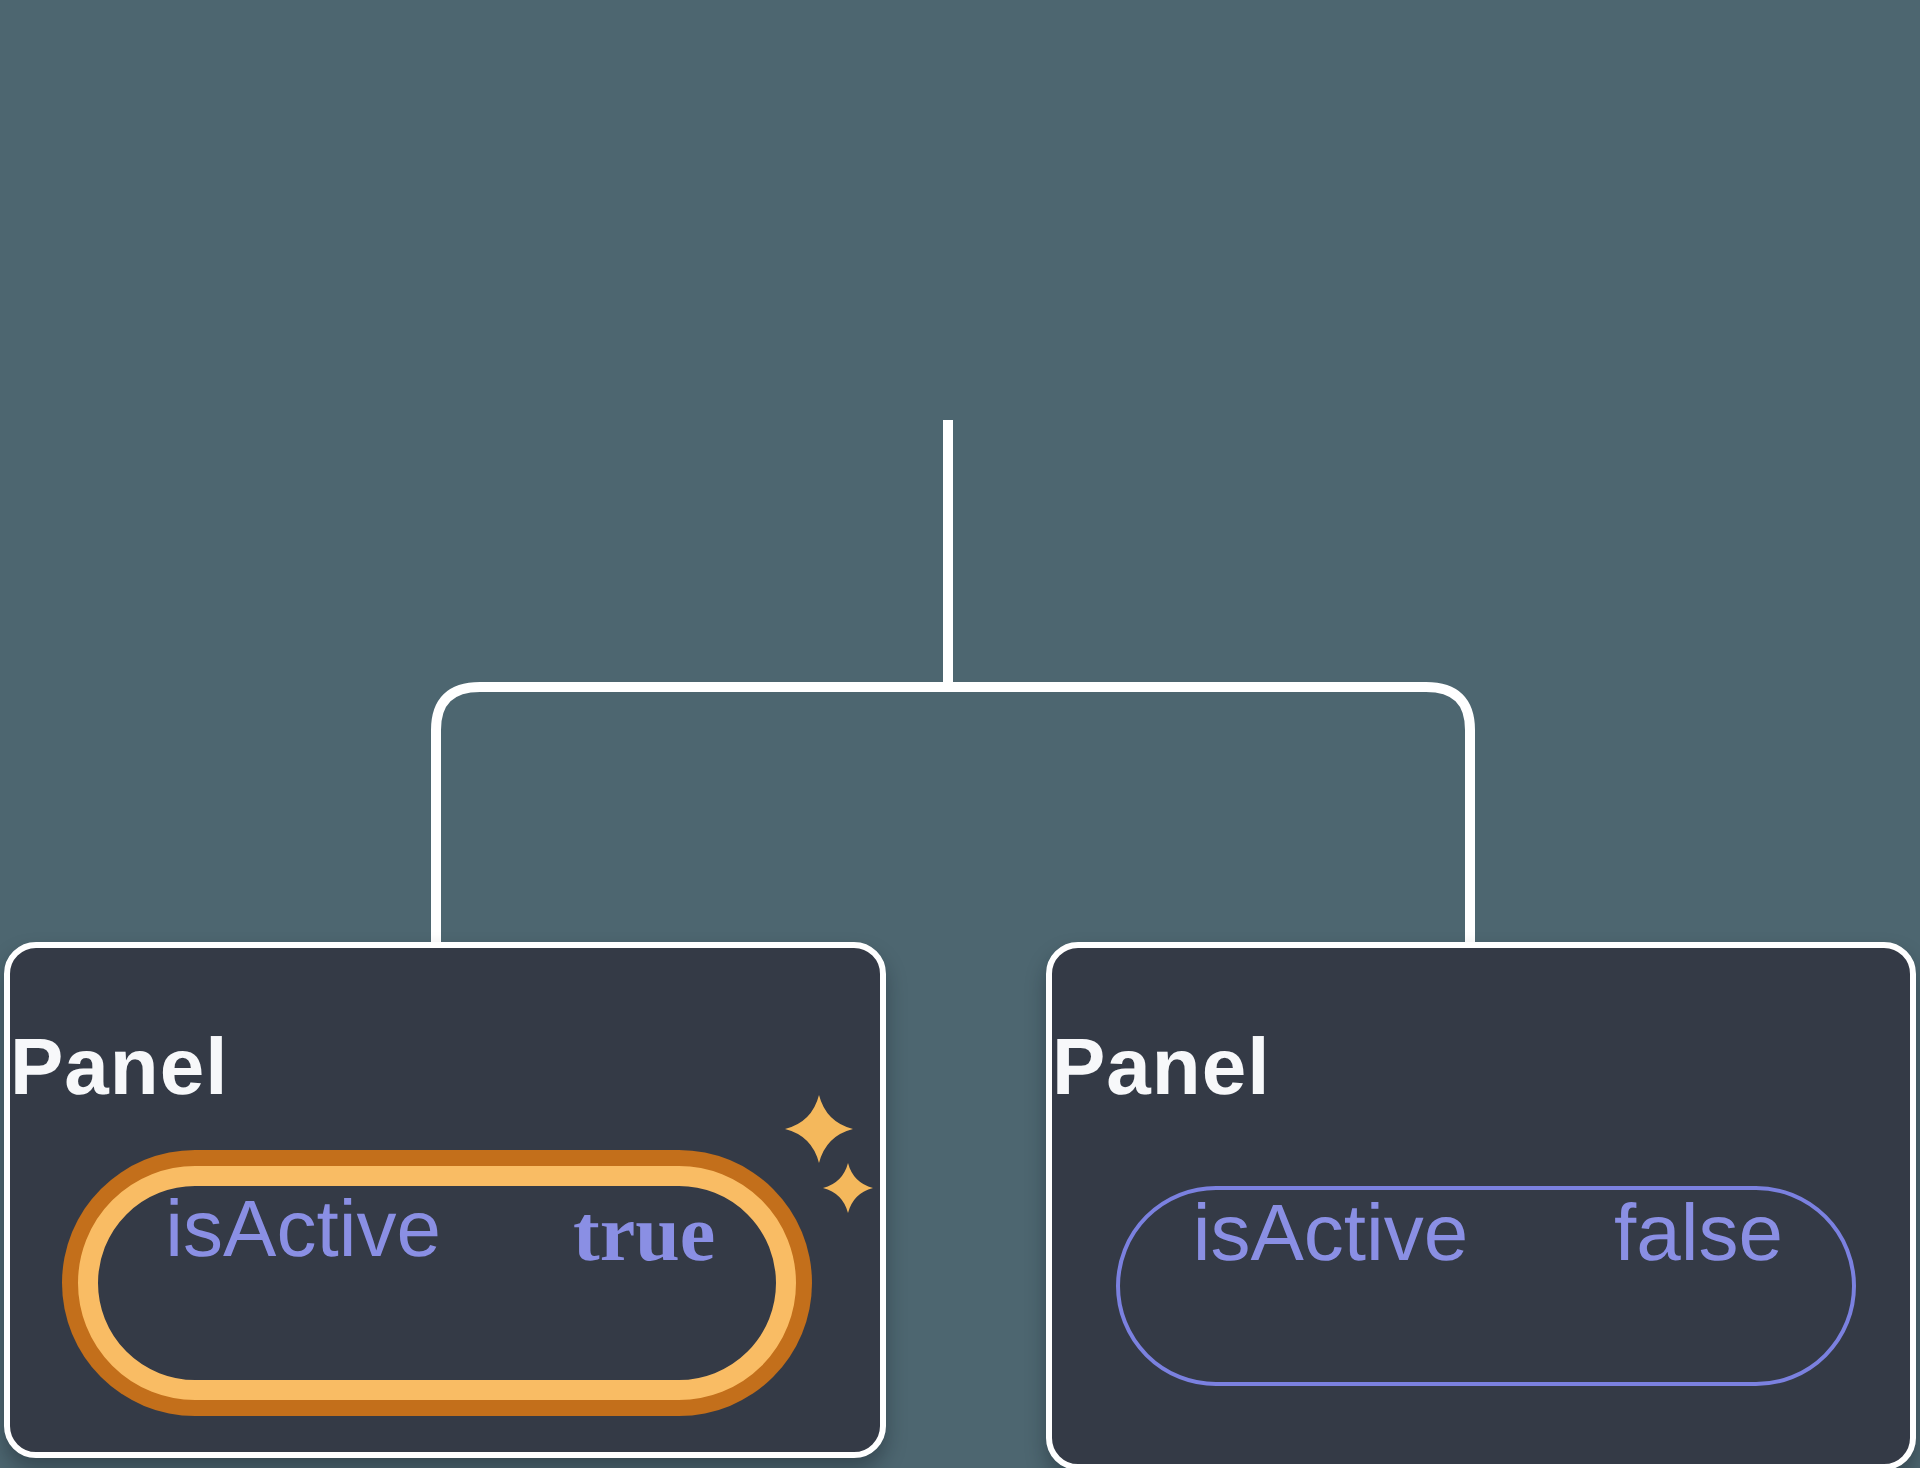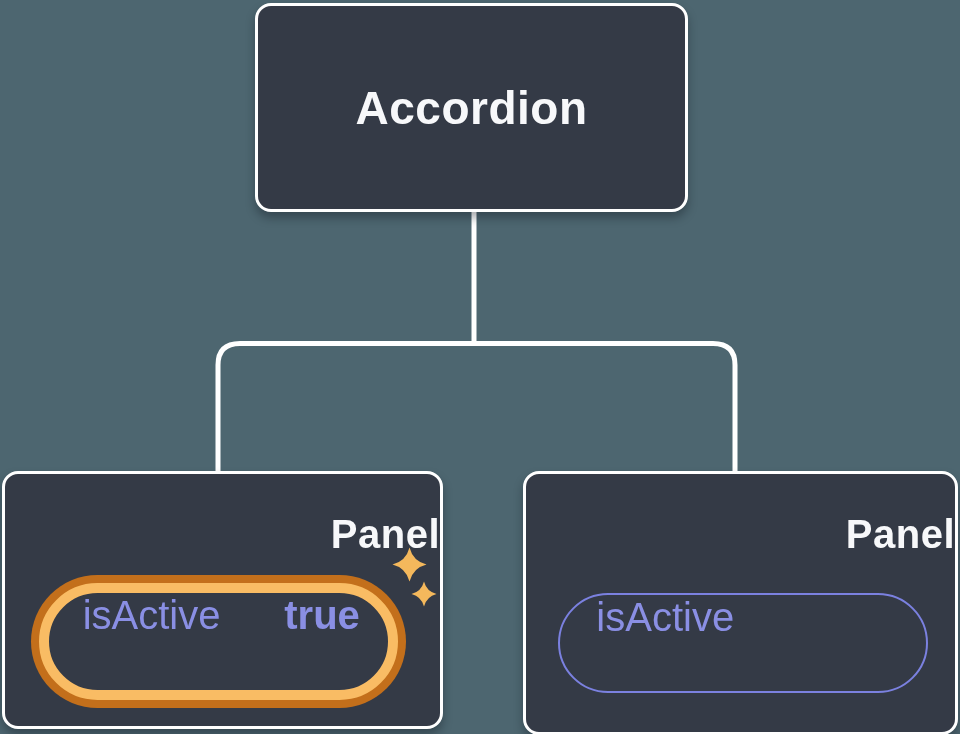--- a/index.html
+++ b/index.html
@@ -35,21 +35,21 @@
     display: flex; align-items: center; justify-content: center;
   }
   .node-title {
     color: var(--text-light, #F7F8FA);
     font-weight: 600;
     letter-spacing: 0.5px;
   }
   .node-accordion .node-title { font-size: 46px; }
   .node-panel .node-title {
     position: absolute; left: 0; right: 0; top: 38px;
-    text-align: right; font-size: 40px;
+    text-align: left; font-size: 40px;
   }
   .node-panel-active   { left: 2px;   top: 471px; width: 441px; height: 258px; }
   .node-panel-inactive { left: 523px; top: 471px; width: 435px; height: 264px; }
   .prop-badge {
     position: absolute;
     box-sizing: border-box;
     border-radius: 999px;
     background: var(--node-fill, #343A46);
     display: flex;
     align-items: flex-start;
@@ -65,21 +65,21 @@
     border: 2.5px solid var(--purple-border, #7B81E0);
   }
   .prop-cell {
     display: flex; align-items: center; justify-content: center;
     color: var(--purple, #8A8FE4);
     font-size: 40px;
   }
   .cell-name { flex: 0 0 60.5%; }
   .badge-inactive .cell-name { flex: 0 0 57.5%; }
   .cell-value { flex: 1 1 auto; }
-  .badge-active .cell-value { font-weight: 700; }
+  .badge-active .cell-value { font-weight: 700; font-family: Liberation Serif, serif; }
   .badge-divider { flex: 0 0 2px; }
   .badge-active .badge-divider { background: var(--gold-divider, #D9A04E); }
   .badge-inactive .badge-divider { background: var(--purple-border, #7B81E0); }
   .sparkles {
     position: absolute;
     left: 381px; top: 70px;
     width: 52px; height: 66px;
     z-index: 3;
     overflow: visible;
   }
@@ -88,38 +88,36 @@
 </head>
 <body>
 
 <div class="canvas">
 
   <svg class="connectors" viewBox="0 0 960 734" aria-hidden="true">
     <path d="M474 210 L474 346"></path>
     <path d="M218 472 L218 365 Q218 343.5 240 343.5 L713 343.5 Q735 343.5 735 365 L735 472"></path>
   </svg>
 
-  <div class="node node-accordion">
-    <div class="node-title">Accordion</div>
-  </div>
 
   <div class="node node-panel node-panel-active">
     <div class="node-title">Panel</div>
     <div class="prop-badge badge-active">
       <div class="prop-cell cell-name">isActive</div>
       <div class="badge-divider"></div>
       <div class="prop-cell cell-value">true</div>
     </div>
     <svg class="sparkles" viewBox="0 0 52 66" aria-hidden="true">
       <path d="M23.5 3.5 Q27 17.1 40.5 20.5 Q27 23.9 23.5 37.5 Q20 23.9 6.5 20.5 Q20 17.1 23.5 3.5 Z"></path>
       <path d="M38 37.5 Q40.6 47.4 50.5 50 Q40.6 52.6 38 62.5 Q35.4 52.6 25.5 50 Q35.4 47.4 38 37.5 Z"></path>
     </svg>
   </div>
 
   <div class="node node-panel node-panel-inactive">
     <div class="node-title">Panel</div>
     <div class="prop-badge badge-inactive">
       <div class="prop-cell cell-name">isActive</div>
       <div class="badge-divider"></div>
+      <div class="prop-cell cell-value">false</div>
     </div>
   </div>
 
 </div>
 
 </body></html>

